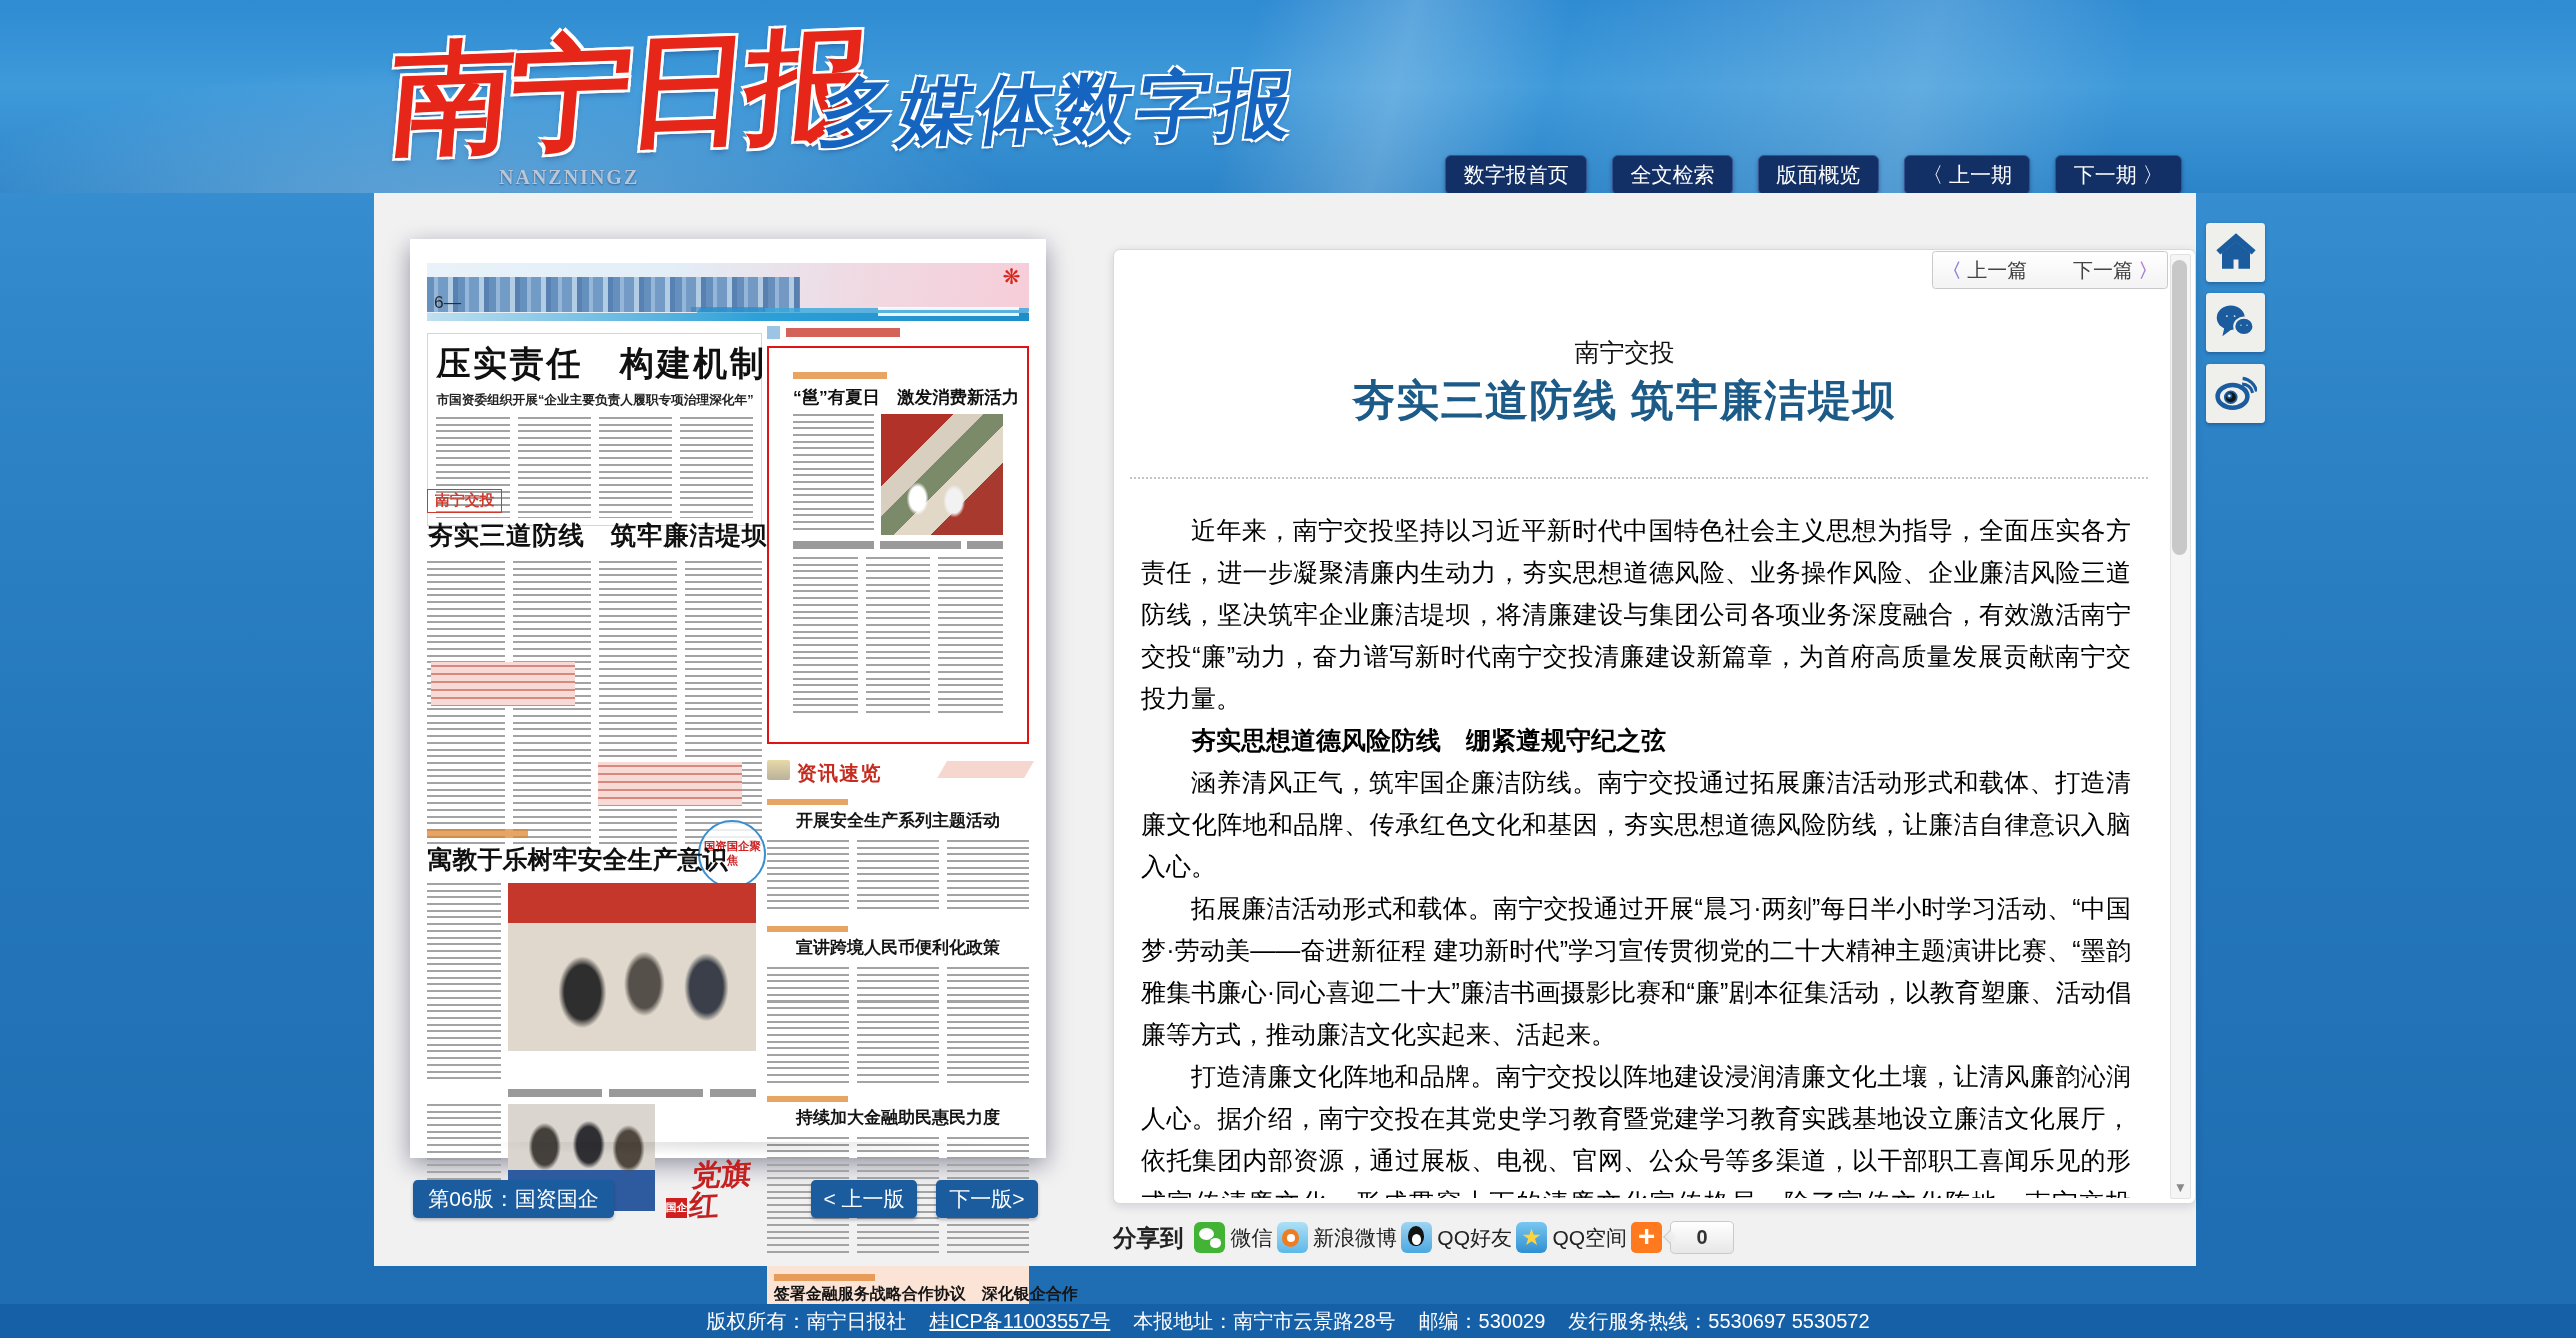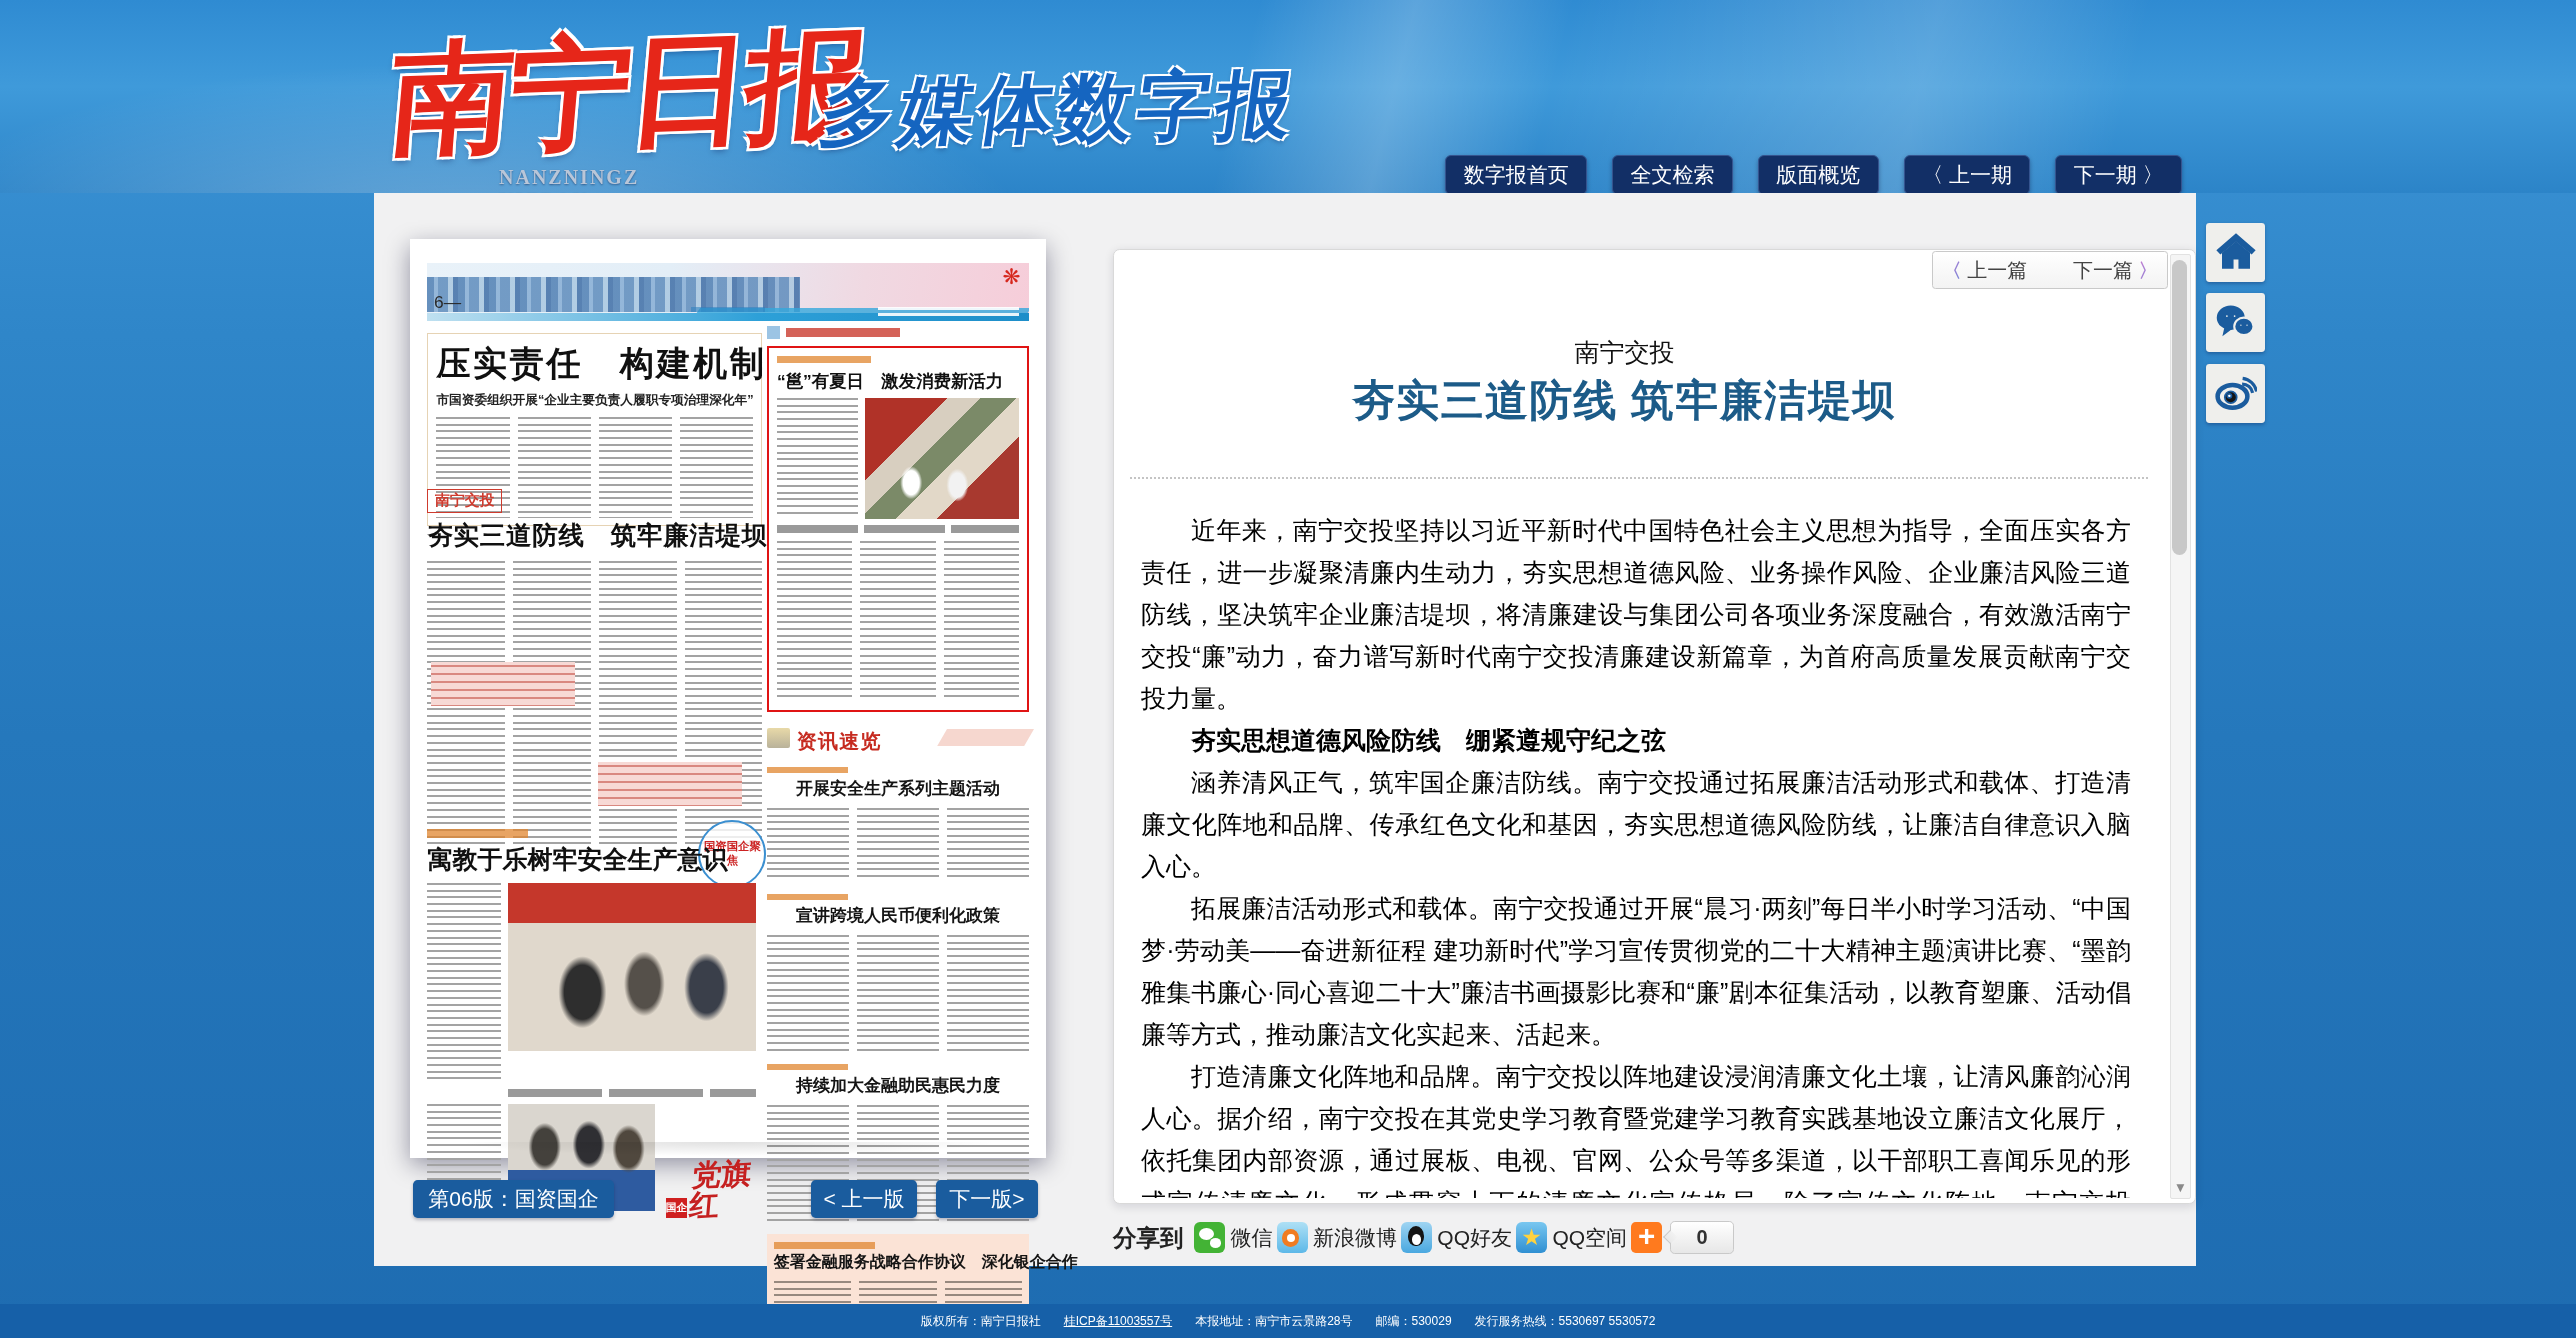--- a/index.html
+++ b/index.html
@@ -88,21 +88,21 @@
       radial-gradient(27px 40px at 55% 38%, #2f2f33 0 45%, rgba(0,0,0,0) 60%),
       radial-gradient(27px 40px at 82% 42%, #50483e 0 45%, rgba(0,0,0,0) 60%),
       linear-gradient(180deg,#dad6cf 0 62%, #2e5ba0 62% 100%);}
   .brand{display:flex;align-items:flex-end;gap:4px;margin-left:4px;}
   .brand-box{width:27px;height:20px;background:#cf1f1f;color:#fff;font-size:10.7px;font-weight:bold;display:flex;align-items:center;justify-content:center;}
   .brand-script{font-family:"DejaVu Serif","Liberation Serif",serif;font-size:29.5px;font-weight:900;color:#c52020;transform:skewX(-8deg) rotate(-3deg);line-height:1;}
   .np-right{position:absolute;left:357px;top:87px;width:262px;}
   .np-minihead{display:flex;align-items:center;gap:5.4px;margin-bottom:6.7px;}
   .np-minihead .sq{width:13.4px;height:13.4px;background:#9cc4e4;}
   .np-minihead .bar{width:114px;height:8.7px;background:#c93b2e;opacity:.8;}
-  .redframe{border:2.7px solid #e01414;padding:8px;}
+  .redframe{border:2.7px solid #e01414;padding:24px;}
   .np-h4{font-size:17.4px;font-weight:900;color:#101010;margin:4px 0 5.4px;white-space:nowrap;}
   .redframe-row{display:flex;gap:6.7px;}
   .redframe-row .col{width:81px;flex:none;height:121px;}
   .photo3{flex:1;height:121px;
     background:
       radial-gradient(20px 30px at 30% 70%, #fff 0 40%, rgba(0,0,0,0) 55%),
       radial-gradient(20px 30px at 60% 72%, #f2f2f2 0 40%, rgba(0,0,0,0) 55%),
       linear-gradient(135deg,#b03228 0 30%,#d8cfc0 30% 42%,#7b8a68 42% 55%,#e2d8c8 55% 70%,#a8392f 70% 100%);}
   .redframe .caption2{width:100%;height:8px;margin:5.4px 0;background:repeating-linear-gradient(90deg,#9a9a9a 0 81px,rgba(0,0,0,0) 81px 87px);}
   .redframe .cols .col{height:161px;}
@@ -160,21 +160,21 @@
   .ic-qzone{background:linear-gradient(180deg,#79c7f0,#2f8fd2);}
   .ic-qzone:before{content:"★";position:absolute;left:0;top:0;width:100%;height:100%;display:flex;align-items:center;justify-content:center;color:#ffd23e;font-size:23px;}
   .ic-plus{background:#ff7a1e;border-radius:4.7px;}
   .ic-plus:before{content:"+";position:absolute;left:0;top:-2px;width:100%;height:100%;display:flex;align-items:center;justify-content:center;color:#fff;font-size:29.5px;font-weight:bold;}
   .count{min-width:62px;height:31px;border:1.3px solid #c9c9c9;border-radius:4.7px;background:linear-gradient(#ffffff,#e7e7e7);
     display:flex;align-items:center;justify-content:center;font-size:20px;font-weight:bold;color:#333;position:relative;margin-left:4px;cursor:pointer;}
   .count:before{content:"";position:absolute;left:-6px;top:10px;width:9.4px;height:9.4px;background:linear-gradient(#f2f2f2,#e9e9e9);
     border-left:1.3px solid #c9c9c9;border-bottom:1.3px solid #c9c9c9;transform:rotate(45deg);}
   
   .footer{position:absolute;left:0;top:1304px;width:2576px;height:34px;background:#1660a8;
-    display:flex;align-items:center;justify-content:center;gap:23px;color:#fff;font-size:12px;}
+    display:flex;align-items:center;justify-content:center;gap:23px;color:#fff;font-size:20px;}
   .footer .icp{text-decoration:underline;cursor:pointer;}
 </style>
 </head>
 <body>
 
 <div class="header">
   <div class="logo">
     <div class="logo-main">南宁日报</div>
     <div class="logo-sub">多媒体数字报</div>
     <div class="logo-en">NANZNINGZ YIZBAU</div>

